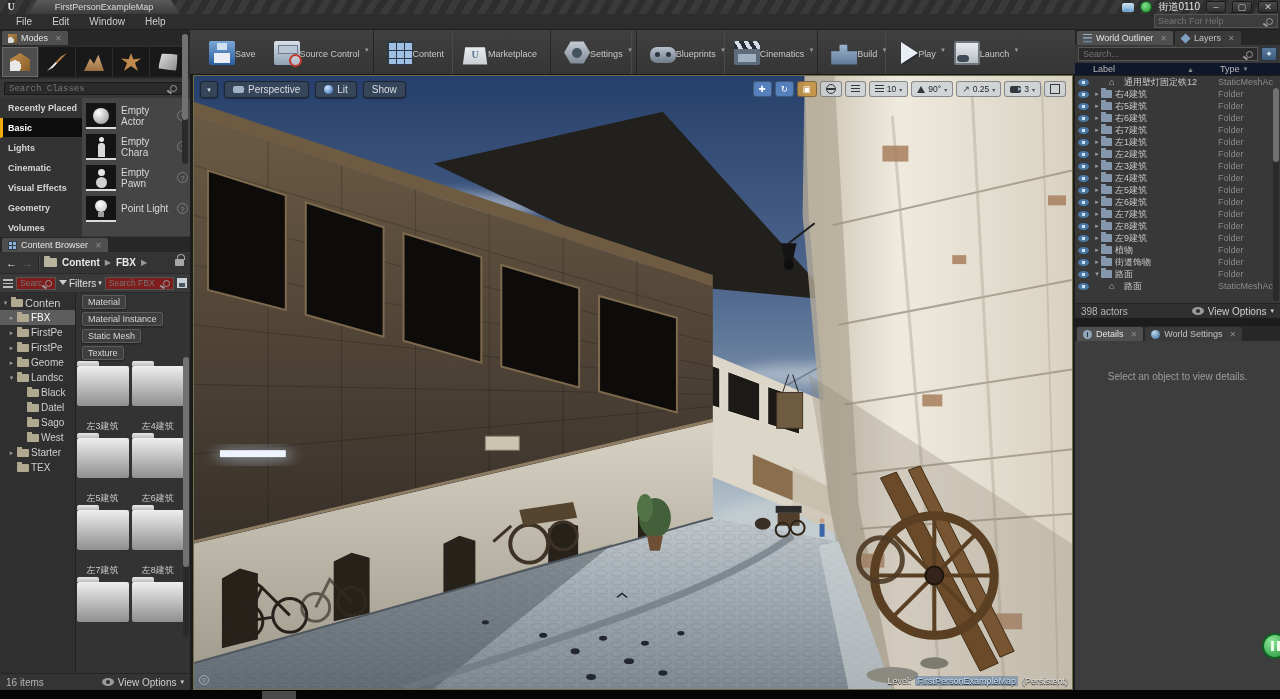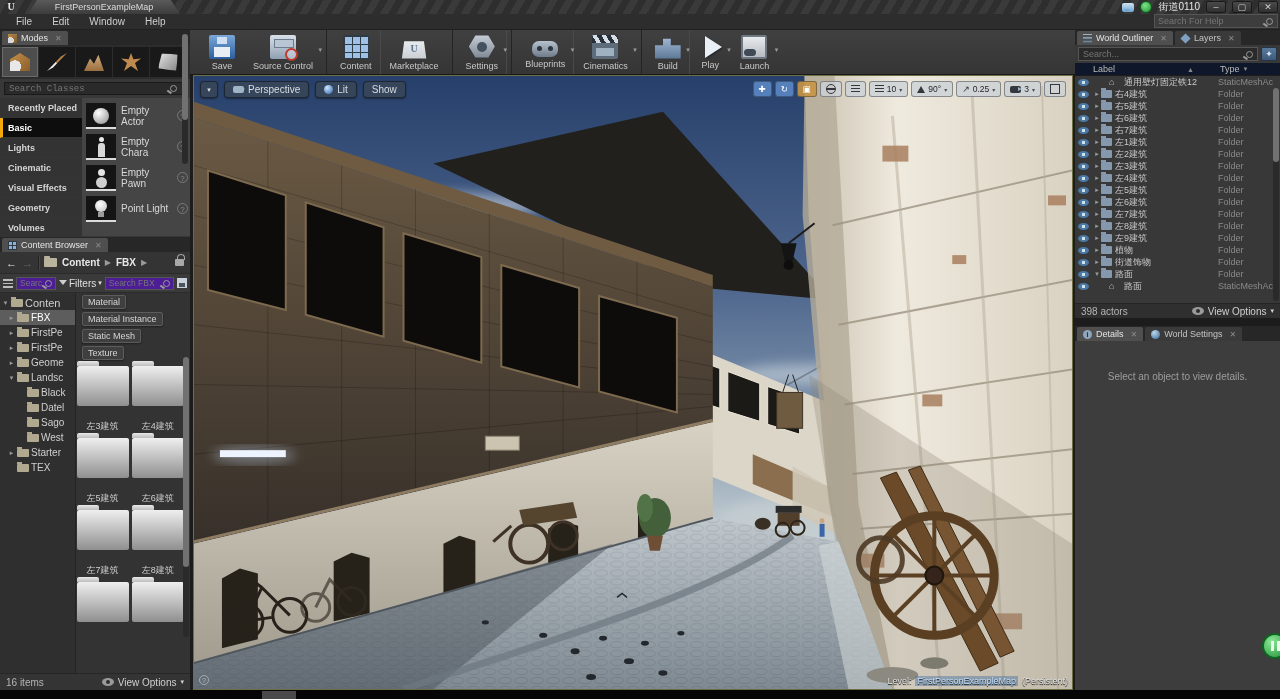--- a/index.html
+++ b/index.html
@@ -25,21 +25,21 @@
   #menubar { position:absolute; left:0; top:14px; width:1280px; height:16px; background:#2d2d2d; display:flex; align-items:center; gap:2px; padding-left:6px; border-bottom:1px solid #202020; }
   .menu-item { padding:0 10px; color:#cfcfcf; }
   #help-search { position:absolute; right:2px; top:0px; width:124px; height:14px; background:#3d3d3d; border:1px solid #555; display:flex; align-items:center; }
   #help-search input { flex:1; min-width:0; background:transparent; border:0; outline:0; color:#9a9a9a; font-size:9px; padding:0 3px; font-family:inherit; }
 
   .mag { width:7px; height:7px; border:1.5px solid #9a9a9a; border-radius:50%; position:relative; flex:0 0 auto; margin-right:4px; }
   .mag::after { content:""; position:absolute; left:-4px; top:5px; width:5px; height:1.5px; background:#9a9a9a; transform:rotate(35deg); }
 
   
   #toolbar { position:absolute; left:190px; top:30px; width:885px; height:46px; background:linear-gradient(#404040,#353535); border-bottom:2px solid #191919; display:flex; align-items:stretch; padding-left:10px; }
-  .tbtn { display:flex; flex-direction:column; align-items:center; justify-content:center; padding:2px 9px 1px; position:relative; }
+  .tbtn { display:flex; flex-direction:row; align-items:center; justify-content:center; padding:2px 9px 1px; position:relative; }
   .tbtn .lbl { color:#c8c8c8; font-size:9px; margin-top:2px; white-space:nowrap; }
   .tbtn .caret { position:absolute; right:0px; top:16px; color:#9a9a9a; font-size:7px; }
   .tbtn.sep { border-left:1px solid #242424; box-shadow:-1px 0 0 #4a4a4a inset; margin-left:4px; padding-left:13px; }
   .ticon { width:26px; height:24px; position:relative; }
   .icon-save { background:linear-gradient(#7aa7d8,#2c5e9e); border-radius:2px; }
   .icon-save::before { content:""; position:absolute; left:5px; bottom:2px; width:16px; height:10px; background:#e9eef4; }
   .icon-save::after { content:""; position:absolute; left:8px; top:2px; width:10px; height:7px; background:#cfe0f2; }
   .icon-source-control { background:linear-gradient(#d9e0e8,#8fa0b4); border-radius:2px; }
   .icon-source-control::before { content:""; position:absolute; left:4px; top:4px; width:18px; height:7px; background:#b9c6d4; border:1px solid #6d7c8e; }
   .icon-source-control::after { content:""; position:absolute; right:-2px; bottom:-2px; width:9px; height:9px; border:2px solid #c0392b; border-radius:50%; background:rgba(255,255,255,.3); }
@@ -121,21 +121,21 @@
   .nav-arrow.dim { color:#6a6a6a; }
   .crumb-sep-v { width:1px; height:14px; background:#242424; box-shadow:1px 0 0 #454545; }
   .cb-folder-ic { width:13px; height:9px; background:#b9b29c; border-radius:1px; position:relative; }
   .cb-folder-ic::before { content:""; position:absolute; left:0; top:-2px; width:6px; height:2px; background:#b9b29c; border-radius:1px 1px 0 0; }
   .crumb { color:#e8e8e8; font-weight:bold; }
   .crumb-arrow { color:#9a9a9a; font-size:8px; }
   .lock { width:9px; height:7px; background:#a8a8a8; border-radius:1px; position:relative; margin-left:auto; }
   .lock::before { content:""; position:absolute; left:1.5px; top:-5px; width:6px; height:5px; border:1.5px solid #a8a8a8; border-bottom:0; border-radius:4px 4px 0 0; }
   #cb-filterrow { height:19px; display:flex; align-items:center; gap:3px; padding:0 3px; background:#3a3a3a; border-bottom:1px solid #2b2b2b; }
   .srclist-icon { width:10px; height:9px; background:linear-gradient(#bbb 0 1.5px,transparent 1.5px 3.5px,#bbb 3.5px 5px,transparent 5px 7px,#bbb 7px 8.5px,transparent 8.5px); }
-  .mini-input { height:13px; background:#4c1d95; border:1px solid #555; display:flex; align-items:center; padding:0 3px; }
+  .mini-input { height:13px; background:#7f1d1d; border:1px solid #555; display:flex; align-items:center; padding:0 3px; }
   .mini-input input { min-width:0; background:transparent; border:0; outline:0; color:#9a9a9a; font-size:8.5px; font-family:inherit; width:100%; }
   #cb-tree-search { width:40px; }
   #cb-search { flex:1; }
   .funnel { width:0; height:0; border:4px solid transparent; border-top:5px solid #cfcfcf; margin-top:3px; }
   #filters-btn { display:flex; align-items:center; gap:2px; color:#e0e0e0; }
   #cb-body { flex:1; display:flex; min-height:0; position:relative; }
   #cb-tree { width:76px; background:#2f2f2f; border-right:1px solid #232323; padding-top:2px; overflow:hidden; }
   .t-row { height:15px; display:flex; align-items:center; gap:2px; color:#cfcfcf; white-space:nowrap; }
   .t-row .t-exp { width:7px; color:#9a9a9a; font-size:7px; text-align:center; flex:0 0 auto; }
   .t-row.st-closed .t-exp::before { content:"▸"; }

